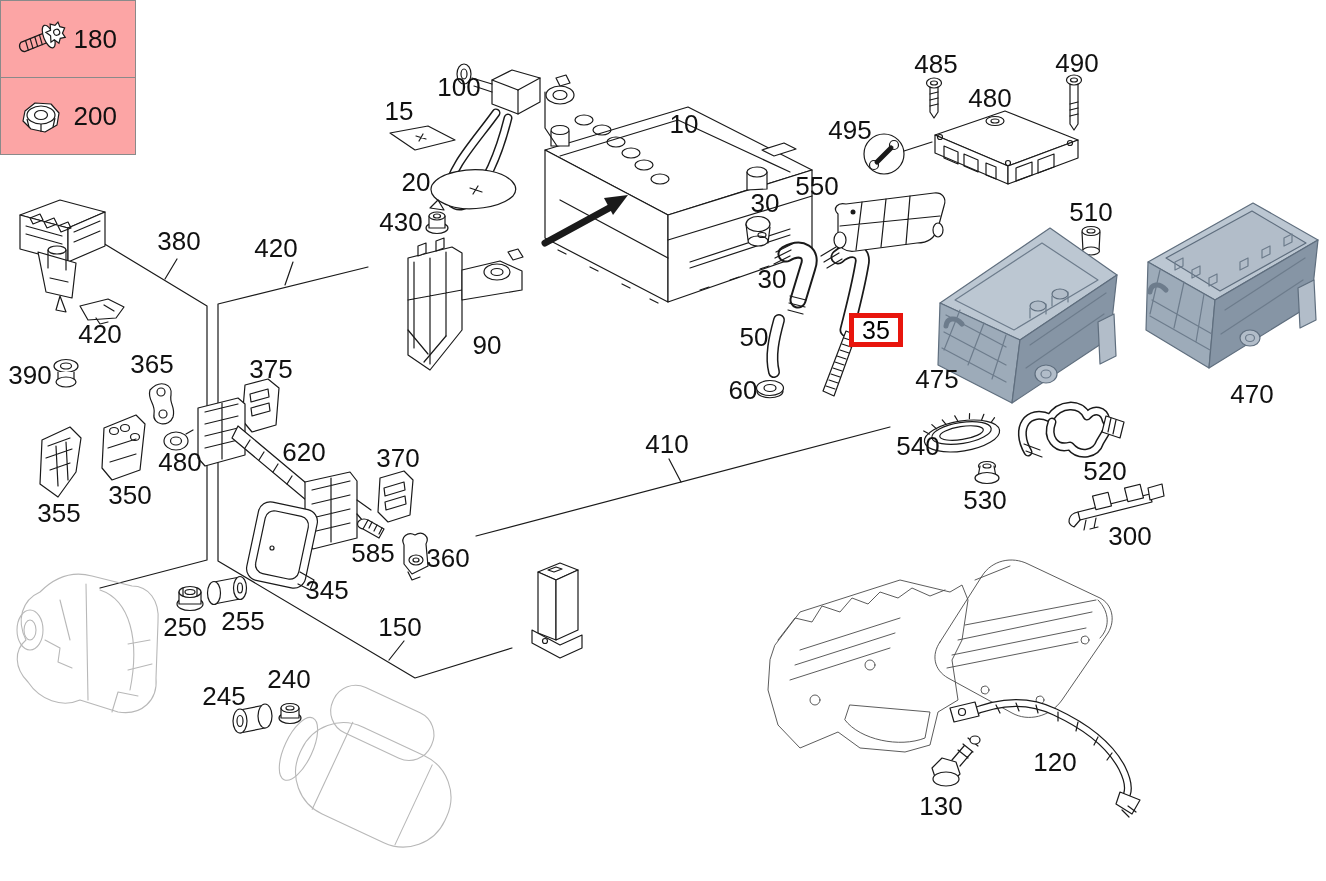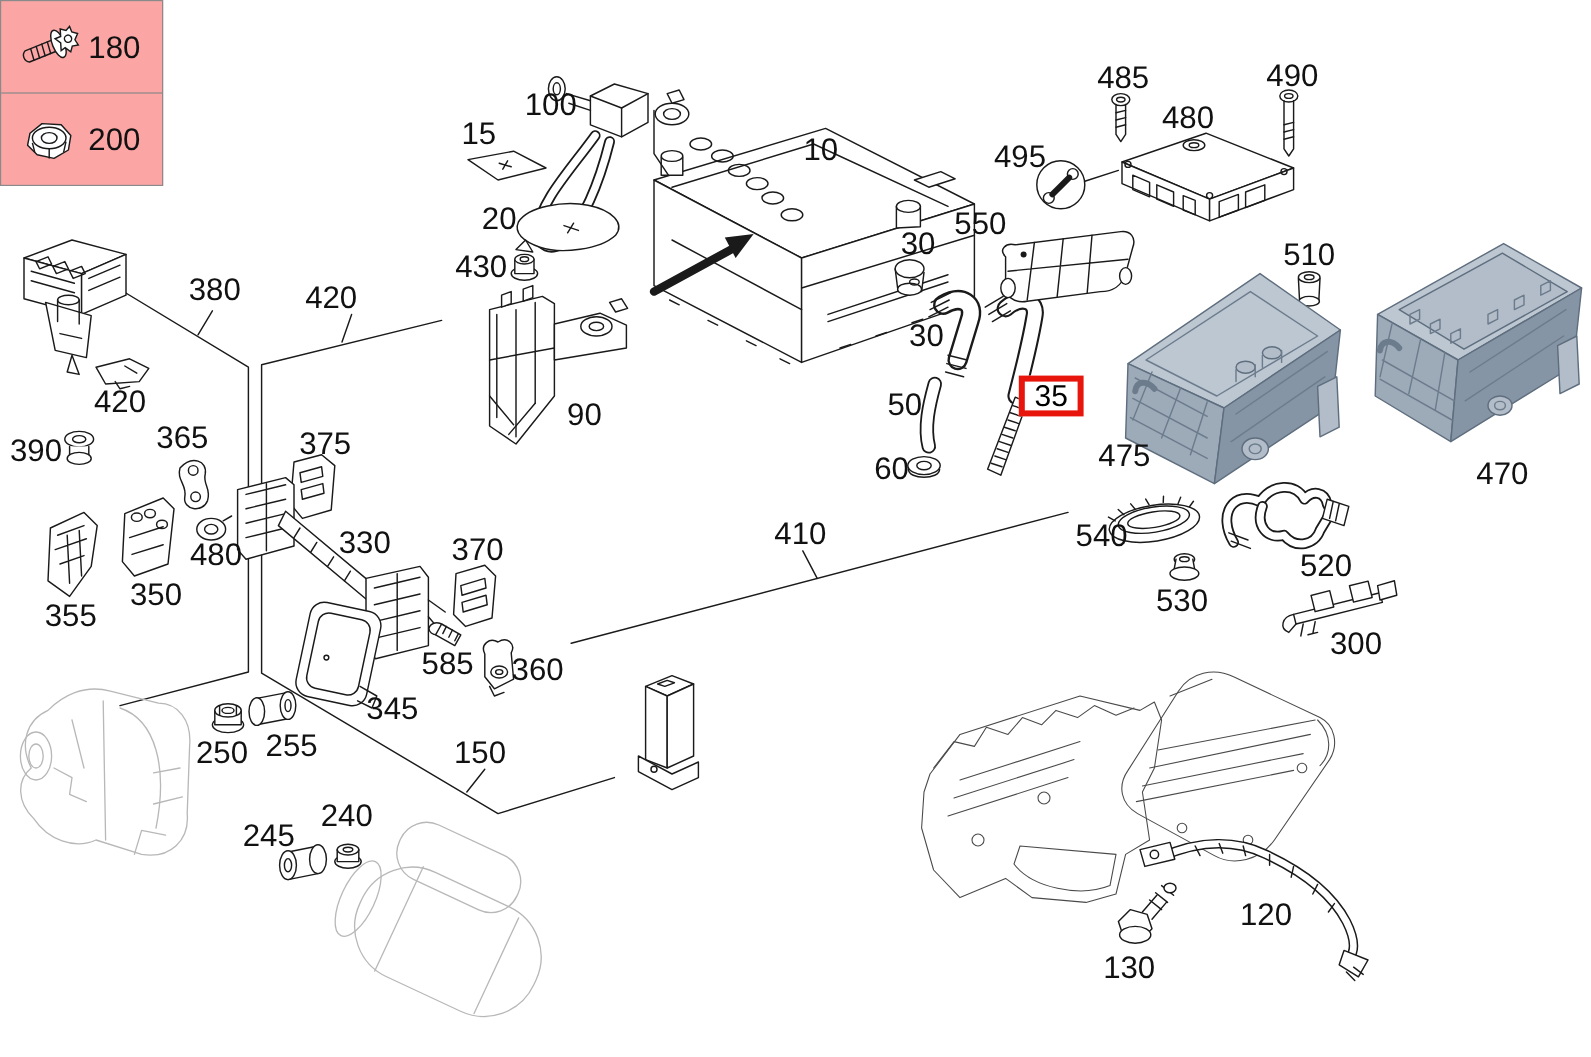--- a/index.html
+++ b/index.html
@@ -454,21 +454,21 @@
 <div class="callout" style="left:416px;top:182px">20</div>
 <div class="callout" style="left:401px;top:222px">430</div>
 <div class="callout" style="left:487px;top:345px">90</div>
 <div class="callout" style="left:179px;top:241px">380</div>
 <div class="callout" style="left:276px;top:248px">420</div>
 <div class="callout" style="left:100px;top:334px">420</div>
 <div class="callout" style="left:30px;top:375px">390</div>
 <div class="callout" style="left:152px;top:364px">365</div>
 <div class="callout" style="left:271px;top:369px">375</div>
 <div class="callout" style="left:180px;top:462px">480</div>
-<div class="callout" style="left:304px;top:452px">330</div>
+<div class="callout" style="left:304px;top:452px">620</div>
 <div class="callout" style="left:398px;top:458px">370</div>
 <div class="callout" style="left:130px;top:495px">350</div>
 <div class="callout" style="left:59px;top:513px">355</div>
 <div class="callout" style="left:373px;top:553px">585</div>
 <div class="callout" style="left:448px;top:558px">360</div>
 <div class="callout" style="left:327px;top:590px">345</div>
 <div class="callout" style="left:185px;top:627px">250</div>
 <div class="callout" style="left:243px;top:621px">255</div>
 <div class="callout" style="left:400px;top:627px">150</div>
 <div class="callout" style="left:224px;top:696px">245</div>

